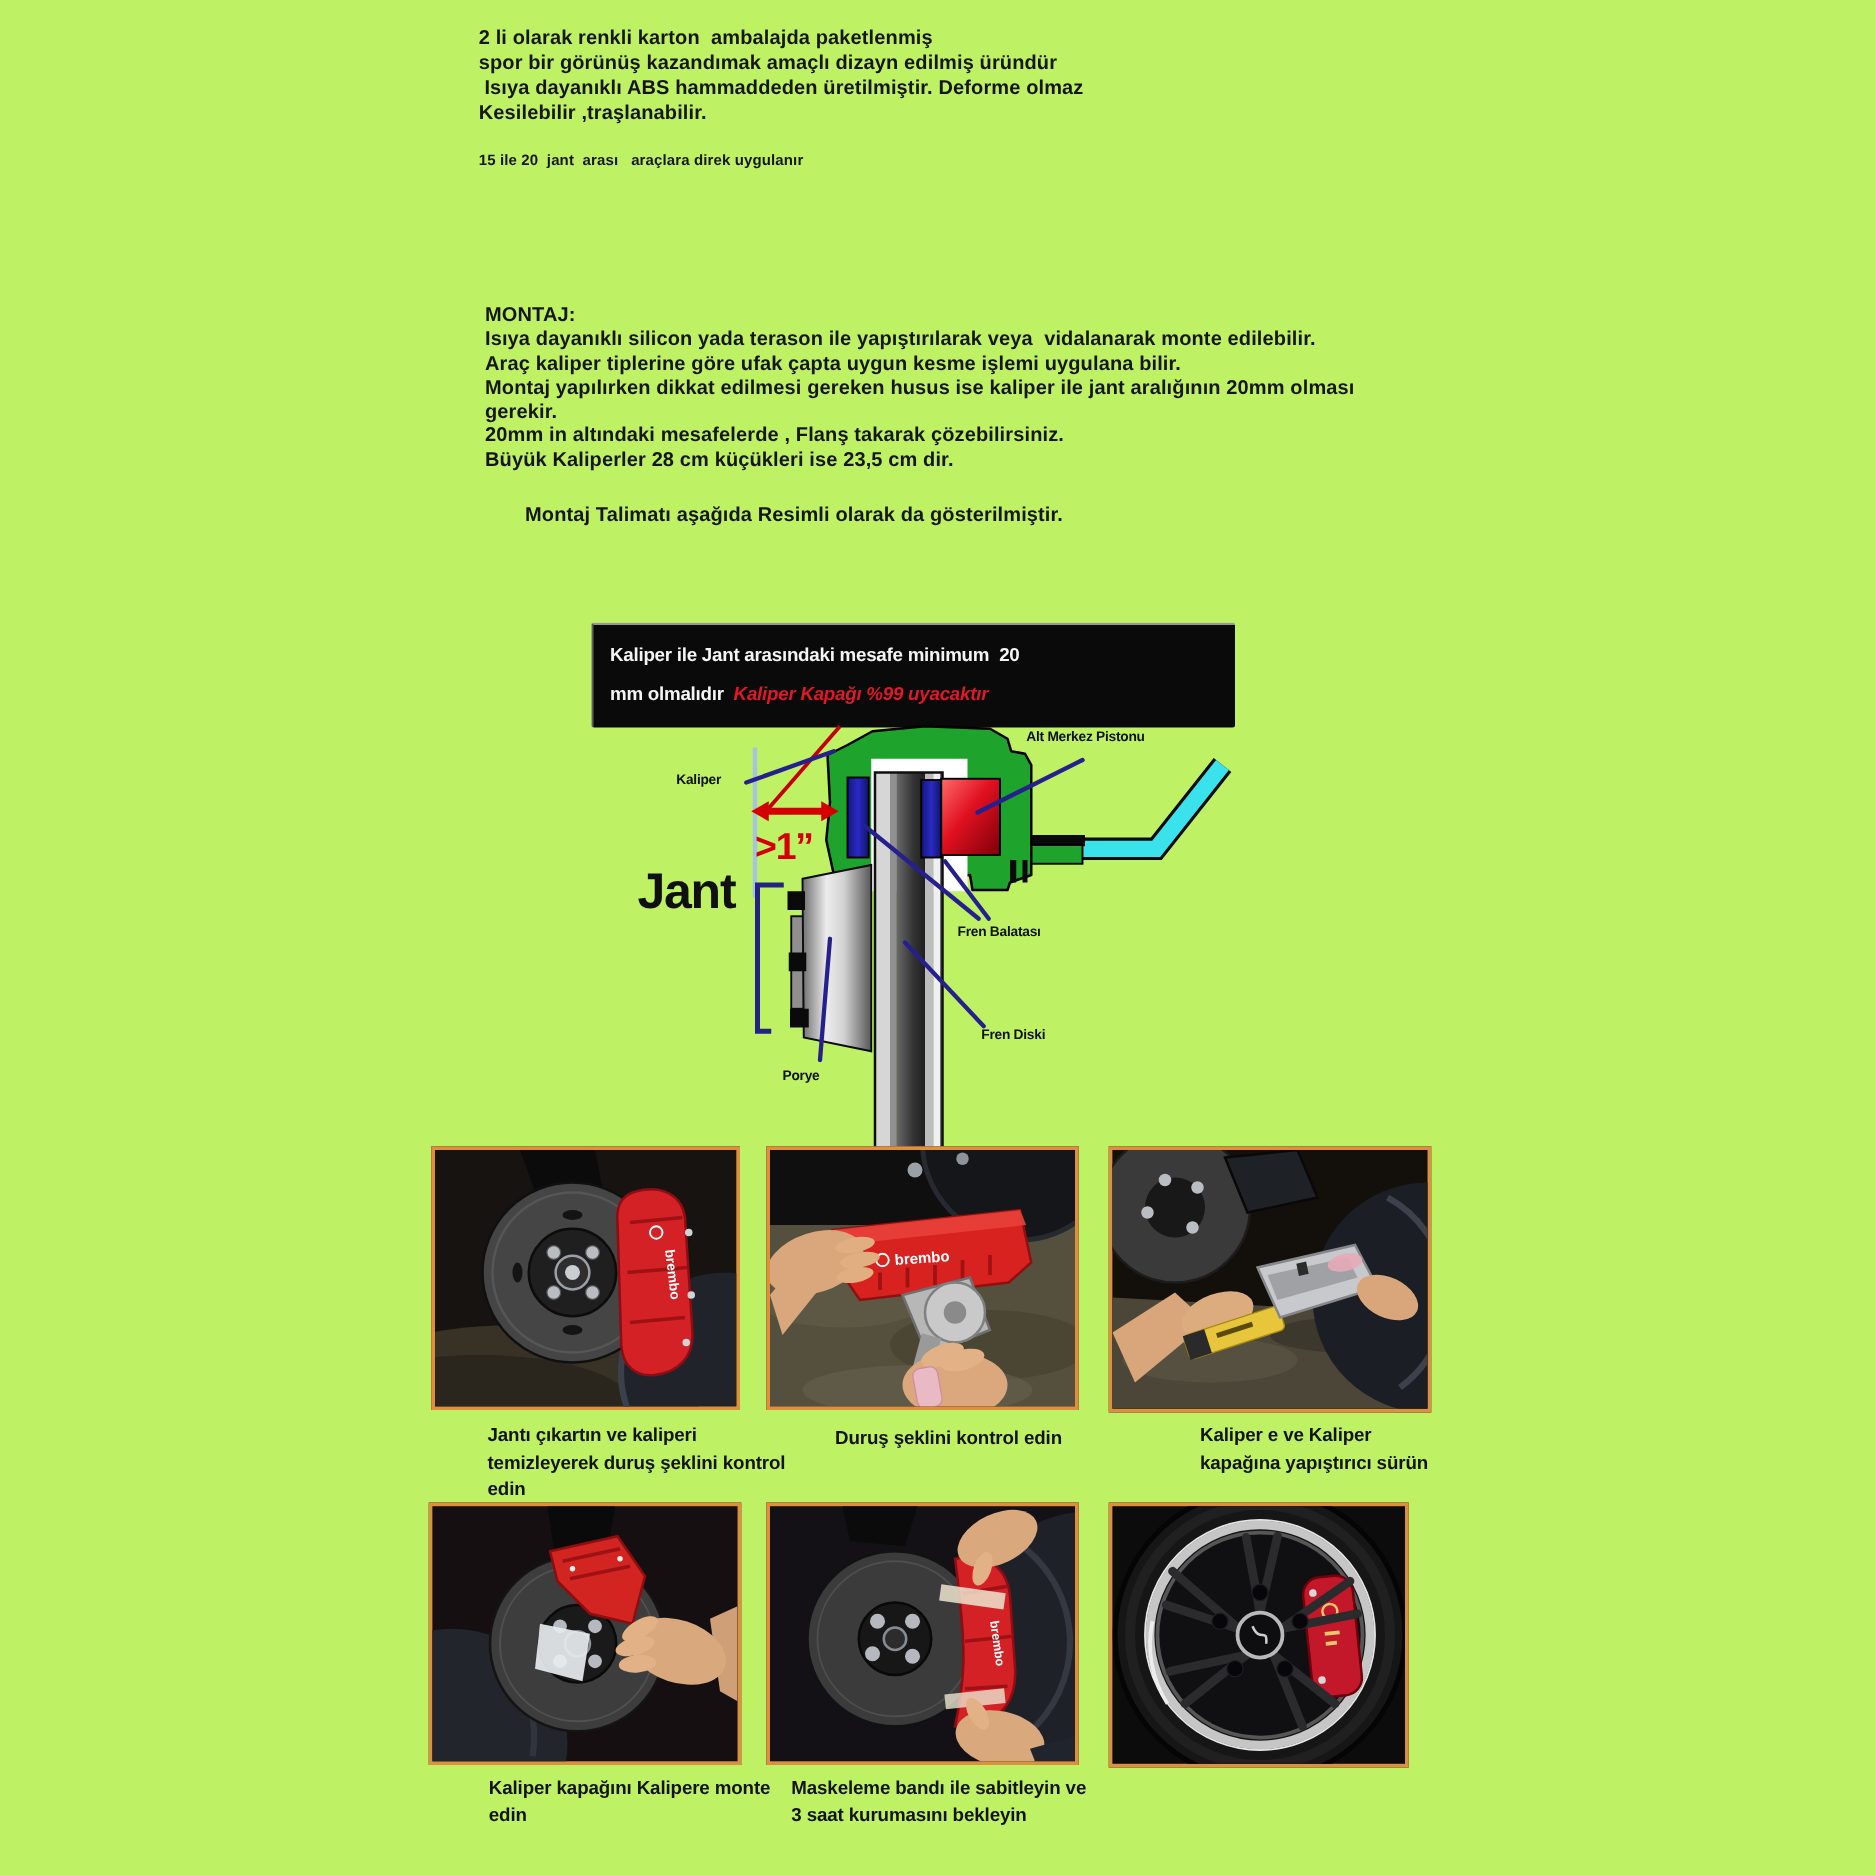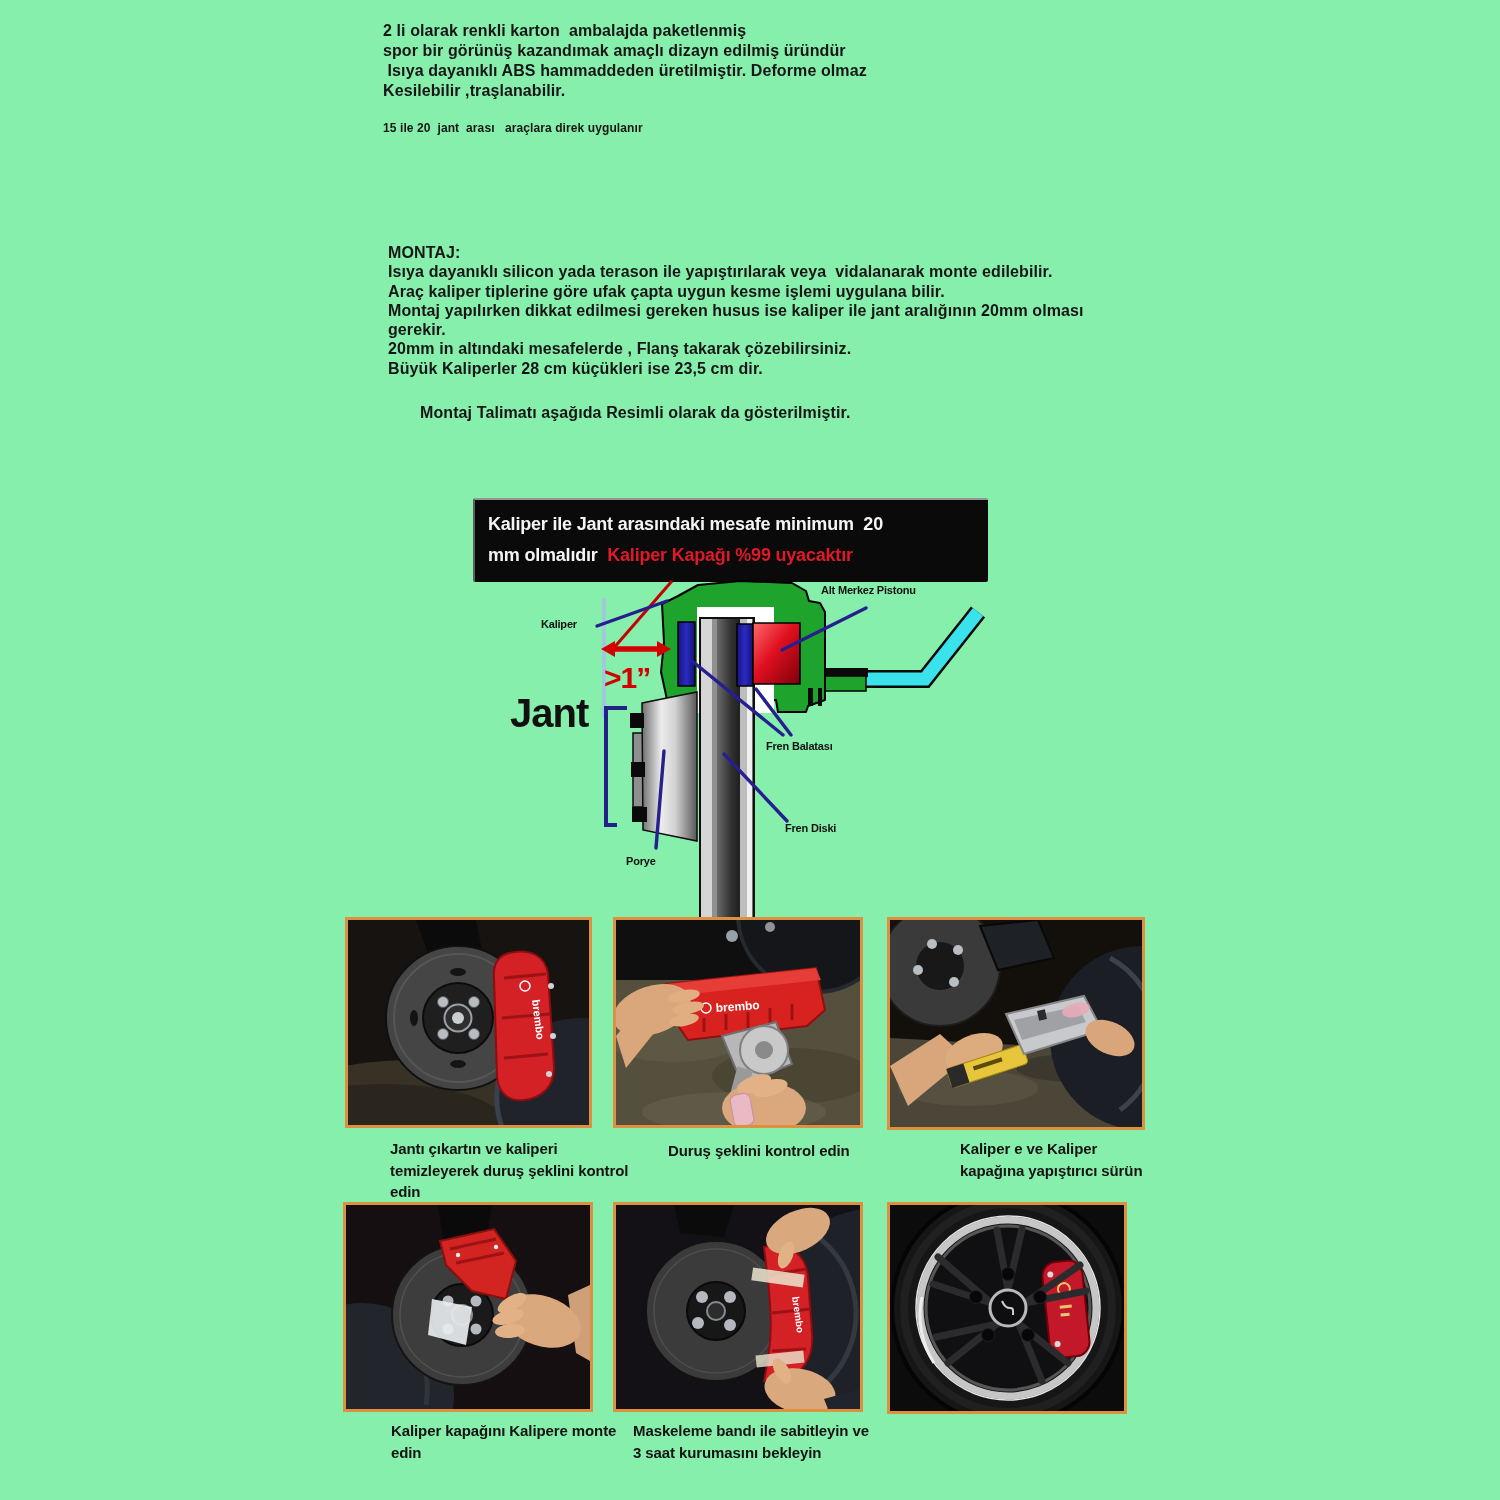--- a/index.html
+++ b/index.html
@@ -1,31 +1,31 @@
 <!DOCTYPE html>
 <html><head>
 <meta charset="utf-8">
 <style>
   html,body{margin:0;padding:0;background:#fff;}
-  .page{position:relative;width:1500px;height:1500px;background:#86efac;overflow:hidden;
+  .page{position:relative;width:1500px;height:1500px;background:#bef264;overflow:hidden;
         font-family:"Liberation Sans","DejaVu Sans",sans-serif;color:#161616;}
   .abs{position:absolute;}
   .line{white-space:pre;}
   
   .intro{left:383px;top:21px;font-size:16px;line-height:20px;font-weight:bold;letter-spacing:.1px;}
   .fitment{left:383px;top:121px;font-size:12px;font-weight:bold;white-space:pre;letter-spacing:.1px;}
   
   .montaj{left:388px;top:243px;font-size:16px;line-height:19.3px;font-weight:bold;letter-spacing:.1px;}
   .montaj-footer{margin-top:25px;margin-left:32px;}
   
   .banner{left:473px;top:498px;width:515px;height:84px;background:#0a0a0a;box-sizing:border-box;
           border-top:2px solid #969696;border-left:2px solid #5e5e5e;border-radius:2px;
           padding:9px 0 0 13px;}
-  .banner .l{font-size:18px;font-weight:bold;color:#f4f4f4;letter-spacing:-.2px;line-height:31px;white-space:pre;}
-  .banner .red{color:#e01828;}
+  .banner .l{font-size:15px;font-weight:bold;color:#f4f4f4;letter-spacing:-.2px;line-height:31px;white-space:pre;}
+  .banner .red{color:#e01828;font-style:italic;}
   
   .dlabel{position:absolute;font-weight:bold;color:#101010;font-size:11px;letter-spacing:-.2px;white-space:nowrap;}
   .jant{font-size:40px;letter-spacing:-1px;}
   .gap{font-size:30px;color:#d40000;letter-spacing:-1px;}
   
   .photo{position:absolute;border:3px solid #dc9040;box-shadow:inset 0 0 0 1px #7a4a14;
          box-sizing:border-box;background:#111;}
   .photo svg{display:block;width:100%;height:100%;}
   
   .cap{position:absolute;font-size:15px;font-weight:bold;line-height:21.5px;color:#131313;letter-spacing:-.1px;margin-left:35px;}

